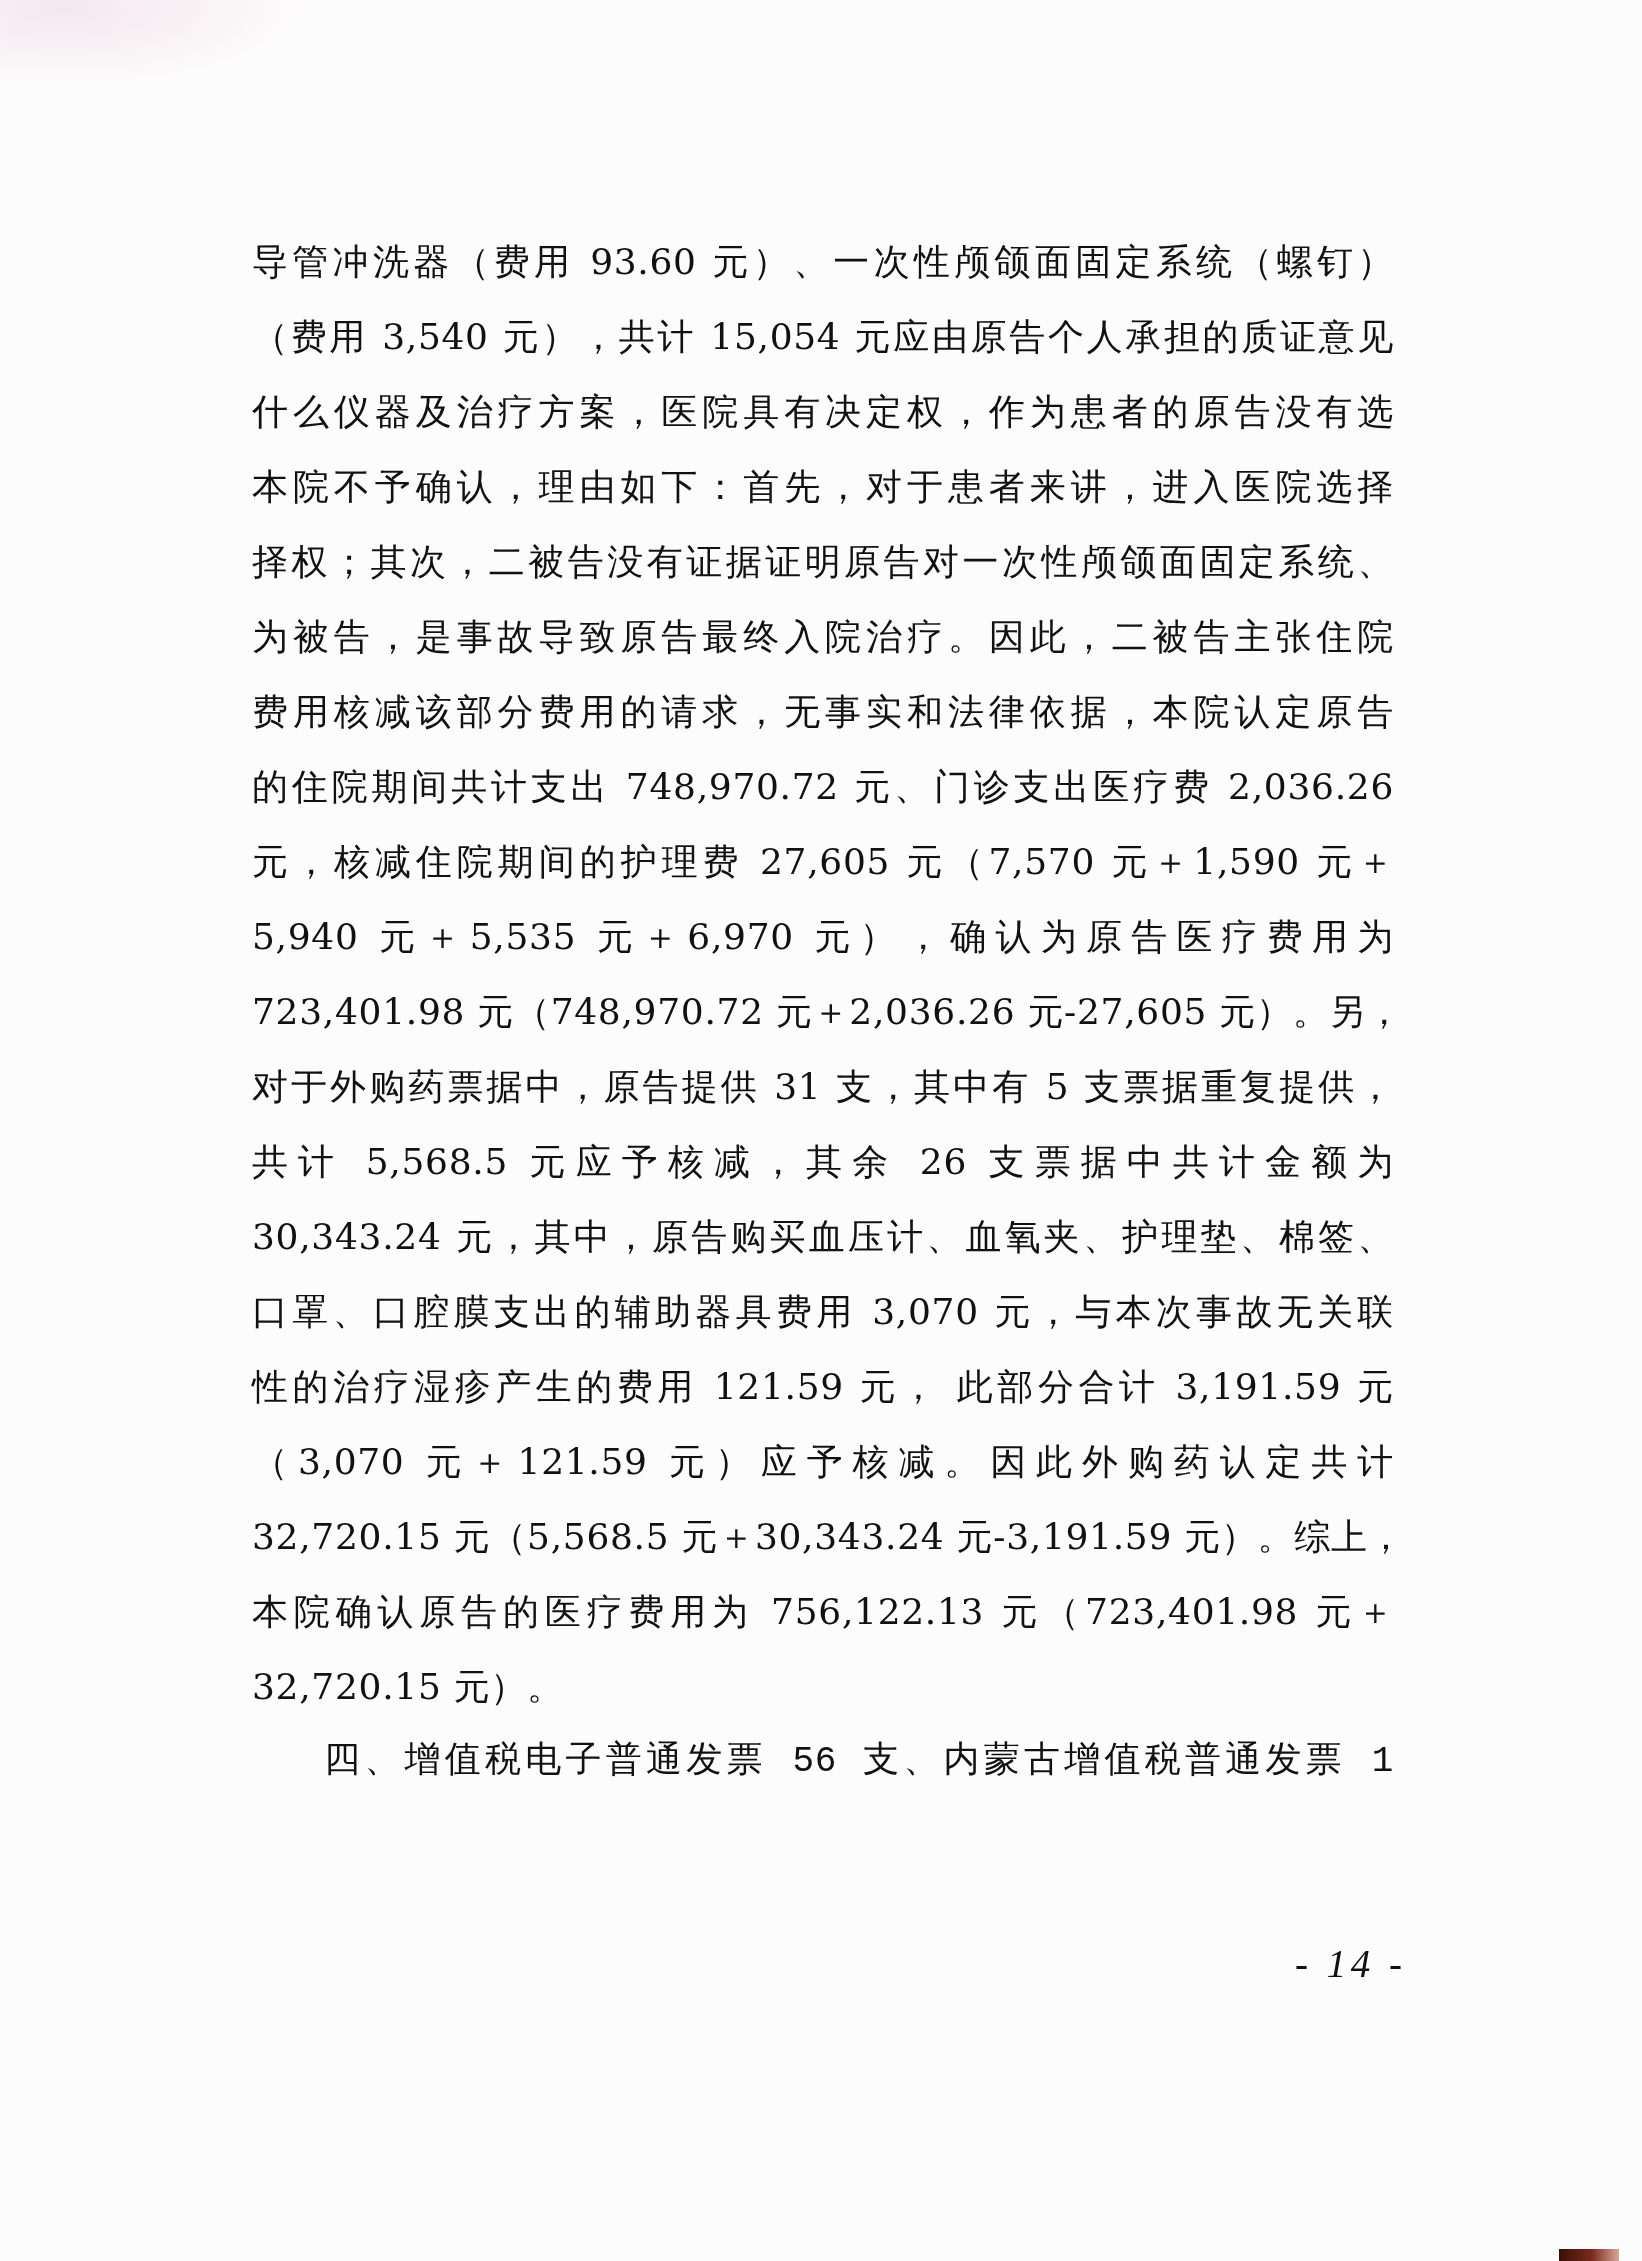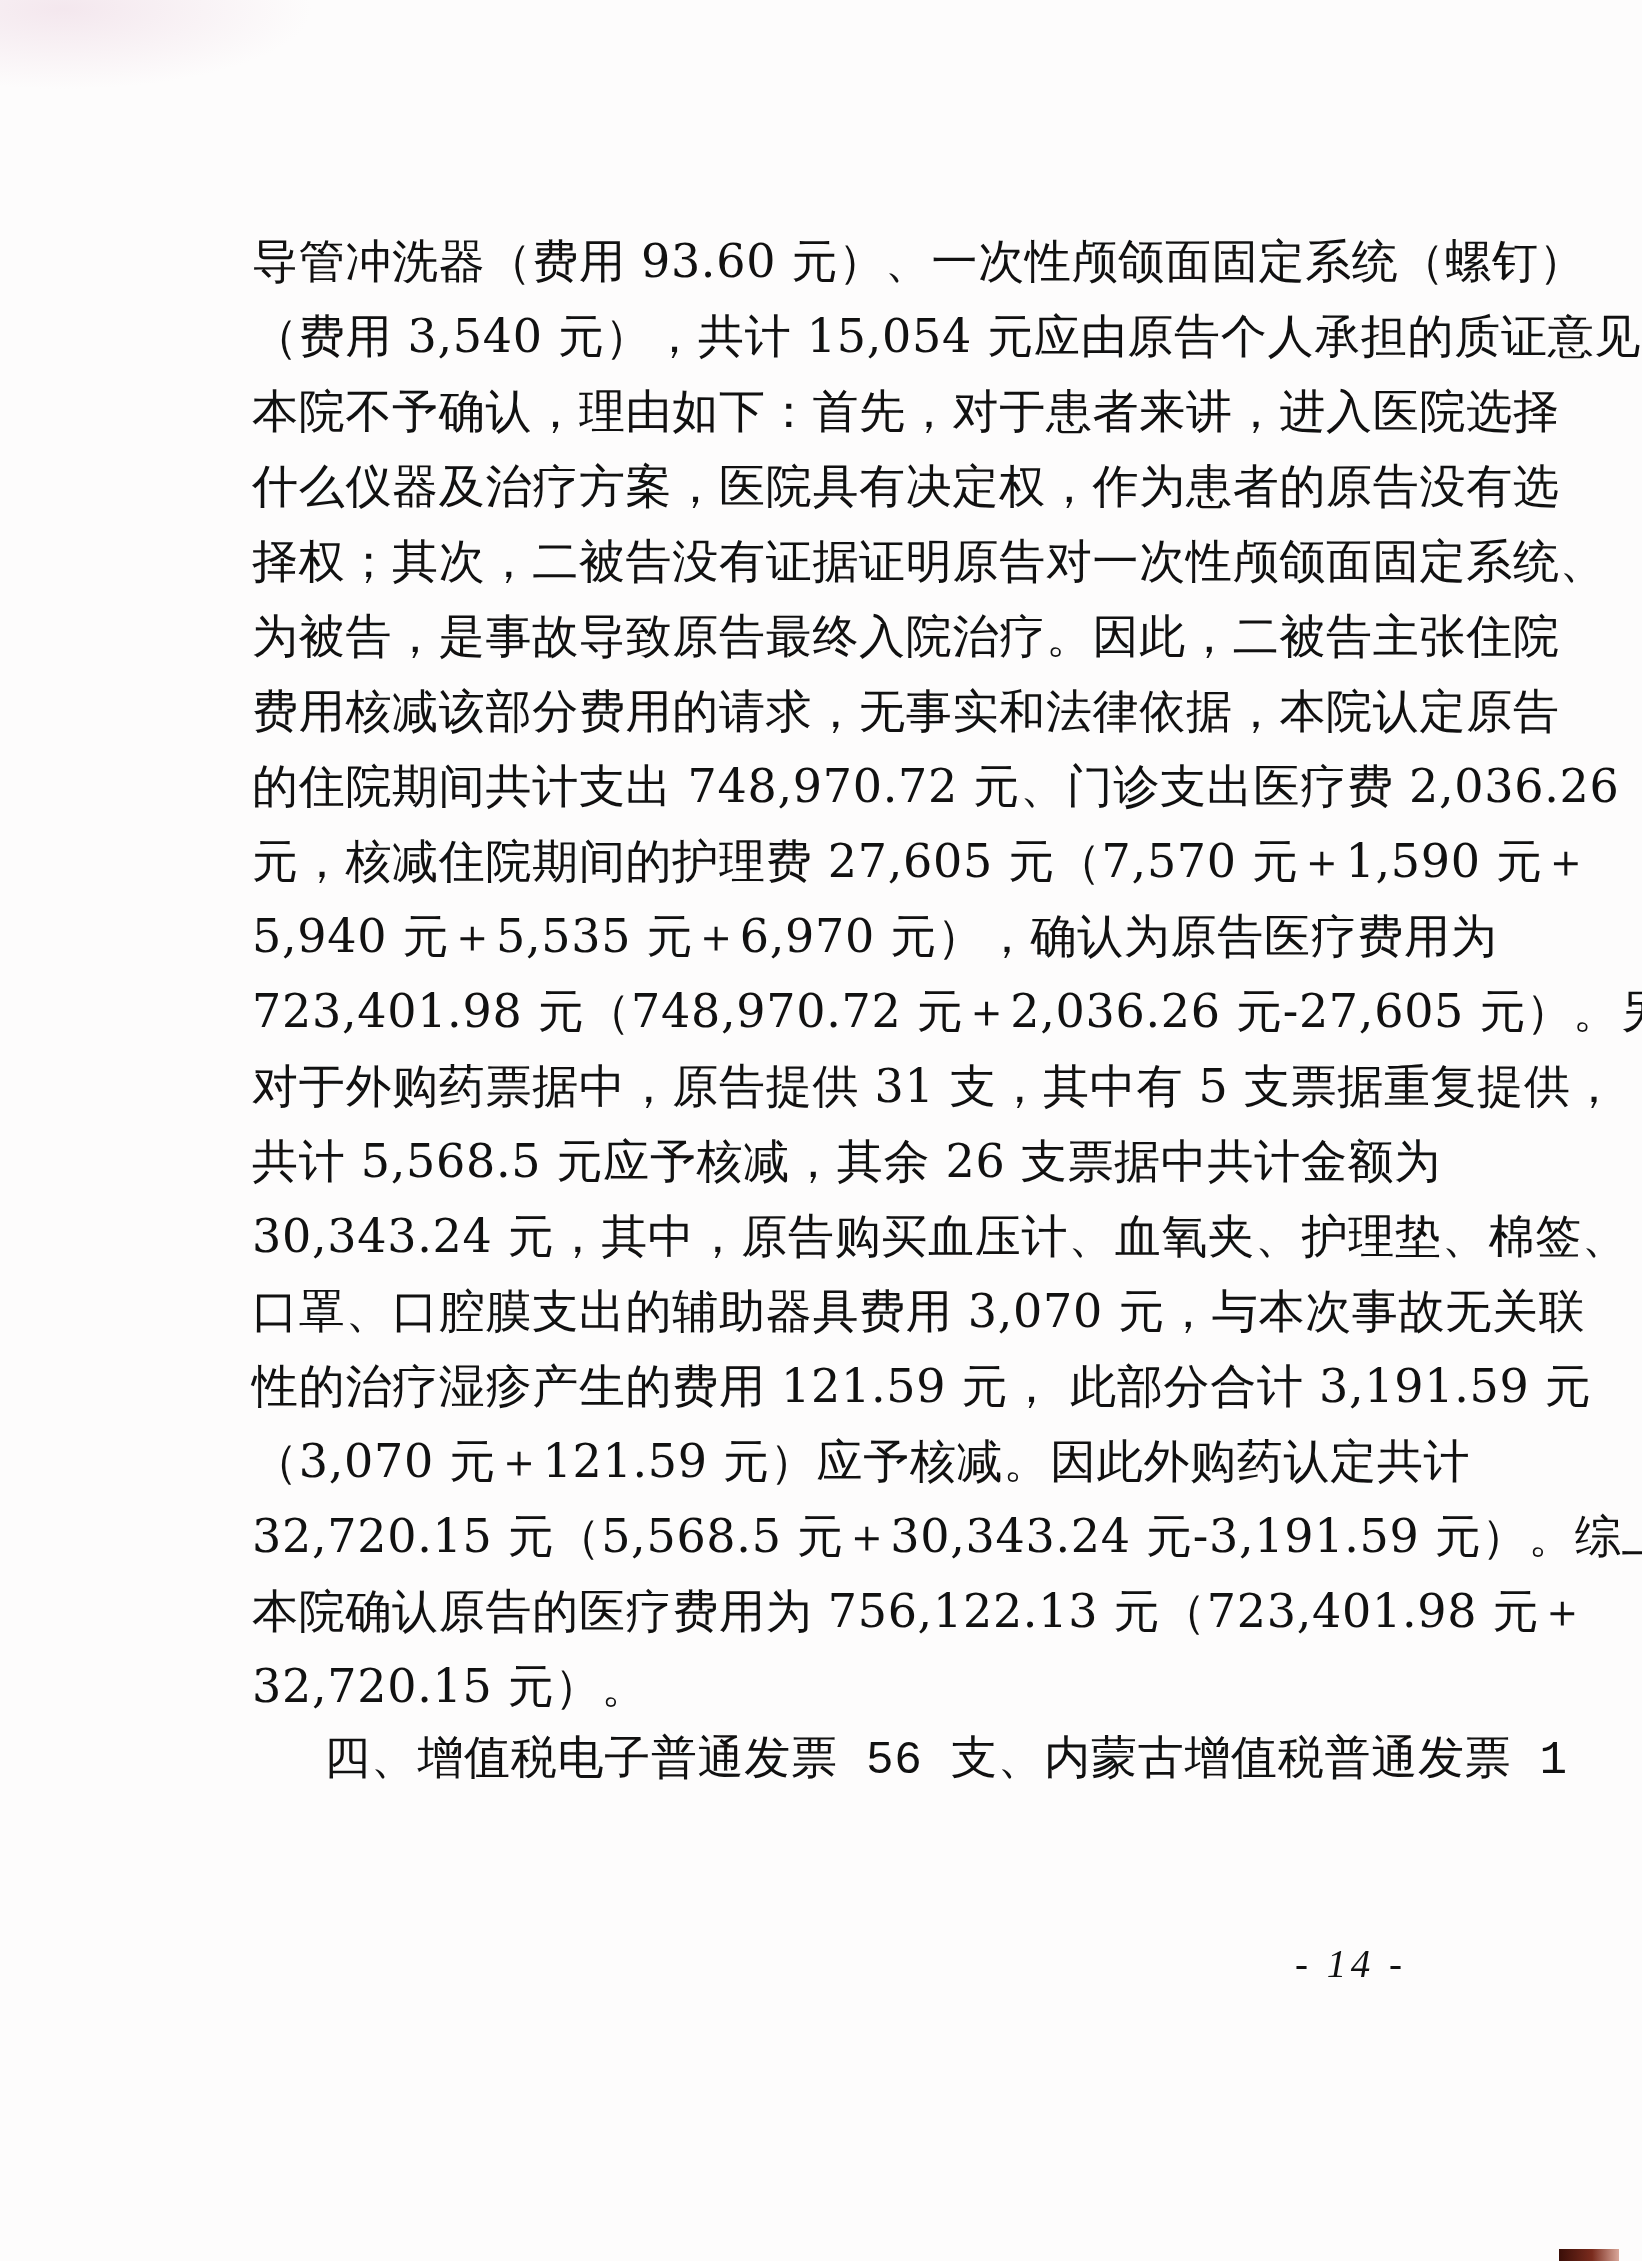--- a/index.html
+++ b/index.html
@@ -24,21 +24,21 @@
   .body-text {
     position: absolute;
     left: 252px;
     top: 224px;
     width: 1142px;
   }
   .line {
     display: block;
     height: 75px;
     line-height: 75px;
-    font-size: 46px;
+    font-size: 36px;
     white-space: nowrap;
     text-align: justify;
     text-align-last: justify;
     letter-spacing: 0.7px;
   }
   .line.last {
     text-align-last: left;
   }
   .indent {
     padding-left: 72px;
@@ -73,22 +73,22 @@
 </style>
 </head>
 <body>
 
 <div class="page-tint"></div>
 
 <div class="body-text">
   <div>
     <span class="line">导管冲洗器（费用 93.60 元）、一次性颅颌面固定系统（螺钉）</span>
     <span class="line">（费用 3,540 元），共计 15,054 元应由原告个人承担的质证意见</span>
+    <span class="line">什么仪器及治疗方案，医院具有决定权，作为患者的原告没有选</span>
     <span class="line">本院不予确认，理由如下：首先，对于患者来讲，进入医院选择</span>
-    <span class="line">什么仪器及治疗方案，医院具有决定权，作为患者的原告没有选</span>
     <span class="line">择权；其次，二被告没有证据证明原告对一次性颅颌面固定系统、</span>
     <span class="line">为被告，是事故导致原告最终入院治疗。因此，二被告主张住院</span>
     <span class="line">费用核减该部分费用的请求，无事实和法律依据，本院认定原告</span>
     <span class="line">的住院期间共计支出 748,970.72 元、门诊支出医疗费 2,036.26</span>
     <span class="line">元，核减住院期间的护理费 27,605 元（7,570 元＋1,590 元＋</span>
     <span class="line">5,940 元＋5,535 元＋6,970 元），确认为原告医疗费用为</span>
     <span class="line">723,401.98 元（748,970.72 元＋2,036.26 元-27,605 元）。另，</span>
     <span class="line">对于外购药票据中，原告提供 31 支，其中有 5 支票据重复提供，</span>
     <span class="line">共计 5,568.5 元应予核减，其余 26 支票据中共计金额为</span>
     <span class="line">30,343.24 元，其中，原告购买血压计、血氧夹、护理垫、棉签、</span>

